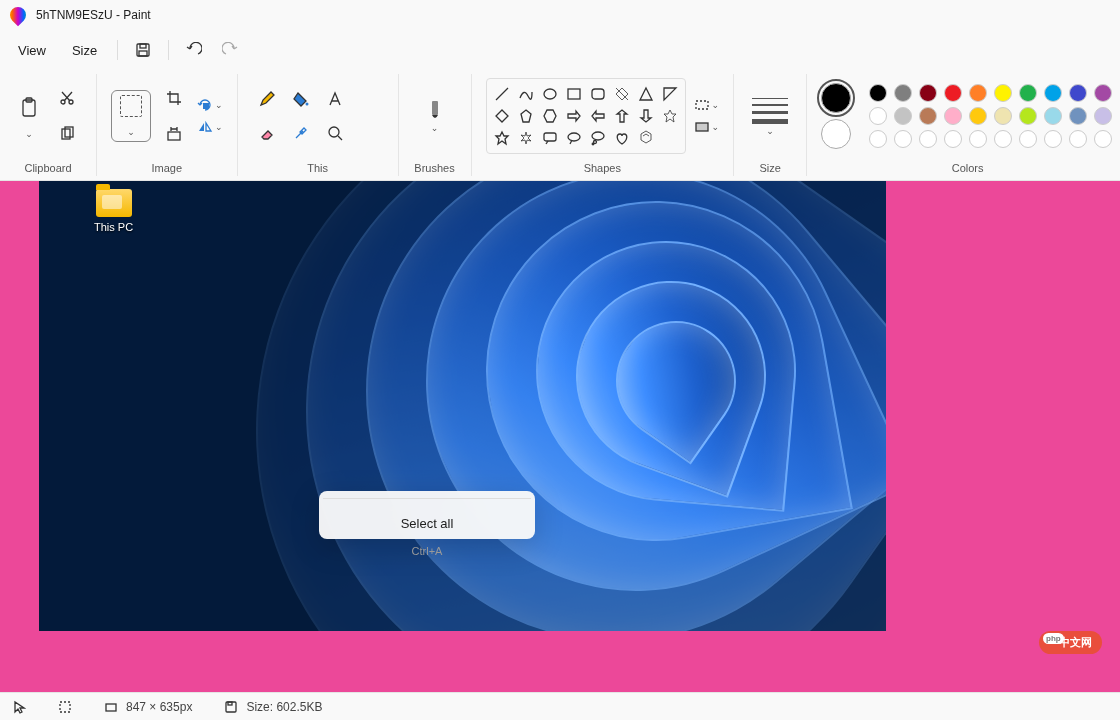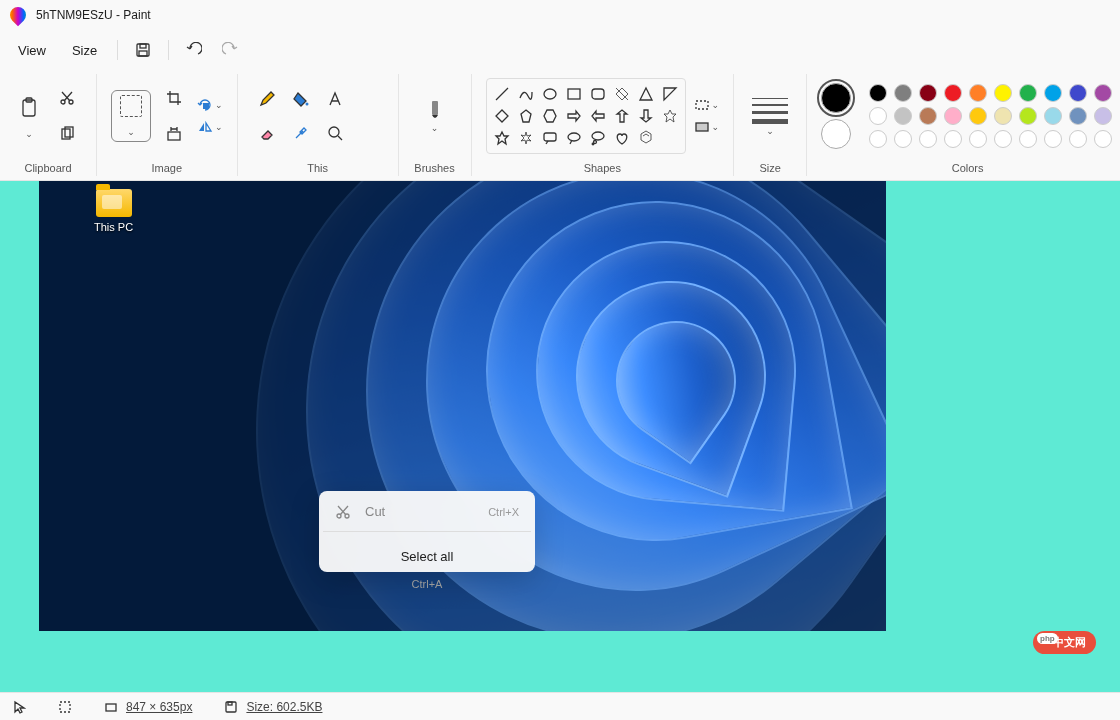--- a/index.html
+++ b/index.html
@@ -26,21 +26,21 @@
   .shapes-row{display:flex;gap:6px;}
   .shape{width:18px;height:18px;display:flex;align-items:center;justify-content:center;}
   .lines{display:flex;flex-direction:column;gap:5px;padding:2px;}
   .ln{height:0;width:36px;border-top:1px solid #555;} .ln.l2{border-top-width:2px;} .ln.l3{border-top-width:3px;} .ln.l4{border-top-width:5px;}
   .colors{display:flex;gap:18px;align-items:center;}
   .bigcol{display:flex;flex-direction:column;gap:6px;}
   .cbig{width:30px;height:30px;border-radius:50%;border:1px solid #aaa;}
   .cbig.sel{outline:2px solid #555;outline-offset:2px;}
   .palette{display:grid;grid-template-columns:repeat(10,20px);gap:5px;}
   .sw{width:18px;height:18px;border-radius:50%;border:1px solid #ccc;}
-  .canvas-area{flex:1;background:#5eead4;padding:0;position:relative;overflow:hidden;}
+  .canvas-area{flex:1;background:#ec4899;padding:0;position:relative;overflow:hidden;}
   .canvas-img{position:absolute;left:39px;top:0;width:847px;height:450px;background:#031a3a;overflow:hidden;}
   .petals{position:absolute;right:-120px;top:-150px;width:800px;height:800px;}
   .petal{position:absolute;border-radius:50% 0 50% 50%;border:2px solid rgba(120,180,255,0.9);background:linear-gradient(135deg,#0b3d91 0%,#1e62d0 40%,#3b8cff 70%,#7db8ff 100%);box-shadow:inset 0 0 30px rgba(255,255,255,0.3);}
   .p1{width:700px;height:700px;transform:rotate(20deg);opacity:0.15;left:50px;top:50px;}
   .p2{width:600px;height:600px;transform:rotate(35deg);opacity:0.25;left:100px;top:80px;}
   .p3{width:500px;height:500px;transform:rotate(50deg);opacity:0.4;left:160px;top:110px;}
   .p4{width:420px;height:420px;transform:rotate(65deg);opacity:0.55;left:220px;top:140px;}
   .p5{width:340px;height:340px;transform:rotate(80deg);opacity:0.7;left:280px;top:170px;}
   .p6{width:260px;height:260px;transform:rotate(95deg);opacity:0.85;left:330px;top:210px;}
   .p7{width:190px;height:190px;transform:rotate(110deg);opacity:1;left:370px;top:250px;}
@@ -50,22 +50,22 @@
   .folder:before{content:"";position:absolute;left:0;top:-5px;width:14px;height:6px;background:#f5b800;border-radius:2px 2px 0 0;}
   .folder:after{content:"";position:absolute;left:6px;top:6px;width:20px;height:14px;background:rgba(255,255,255,0.5);border-radius:2px;}
   .ctx{position:absolute;left:319px;top:310px;width:216px;background:rgba(249,249,249,0.96);border-radius:8px;box-shadow:0 8px 30px rgba(0,0,0,0.18);backdrop-filter:blur(20px);padding:4px;font-size:13px;}
   .ci{display:flex;align-items:center;height:33px;padding:0 12px;border-radius:4px;gap:14px;color:#888;}
   .ci.en{color:#202020;flex-direction:column;}
   .ci .lab{flex:1;}
   .ci .sc{font-size:11px;color:#999;}
   .csep{height:1px;background:#ddd;margin:3px 0;}
   .ci svg{width:16px;height:16px;stroke:currentColor;}
   .statusbar{height:28px;border-top:1px solid #e5e5e5;display:flex;align-items:center;padding:0 12px;gap:32px;font-size:12px;color:#444;background:#f9f9f9;}
-  .sb-item{display:flex;align-items:center;gap:8px;text-decoration:underline;}
-  .watermark{position:absolute;right:24px;bottom:38px;background:#e94e3c;color:#fff;font-size:11px;font-weight:bold;padding:4px 10px 4px 20px;border-radius:14px;display:flex;align-items:center;gap:4px;}
+  .sb-item{display:flex;align-items:center;gap:8px;}
+  .watermark{position:absolute;right:18px;bottom:38px;background:#e94e3c;color:#fff;font-size:11px;font-weight:bold;padding:4px 10px 4px 20px;border-radius:14px;display:flex;align-items:center;gap:4px;}
   .watermark:before{content:"php";position:absolute;left:4px;top:2px;background:#fff;color:#7a7a7a;font-size:8px;padding:1px 3px;border-radius:8px;}
 </style>
 </head>
 <body>
 
 <div class="titlebar">
   <div class="paint-logo"></div>
   <div>5hTNM9ESzU - Paint</div>
 </div>
 
@@ -437,29 +437,20 @@
         <div class="petal p7"></div>
         <div class="petal p8"></div>
     </div>
     <div class="desk-icon">
       <div class="folder"></div>
       <div>This PC</div>
     </div>
   </div>
 
   <div class="ctx" id="ctx">
-      <div class="ci">
-        <svg viewBox="0 0 16 16">
-          <circle cx="4" cy="12" r="2"></circle>
-          <circle cx="12" cy="12" r="2"></circle>
-          <path d="M5 11 L13 2 M11 11 L3 2"></path>
-        </svg>
-        <span class="lab">Cut</span>
-        <span class="sc">Ctrl+X</span>
-      </div>
       <div class="csep"></div>
       <div class="ci en">
         <svg viewBox="0 0 16 16">
           <rect x="2" y="2" width="12" height="12" stroke-dasharray="2"></rect>
           <rect x="5" y="5" width="6" height="6" fill="currentColor" stroke="none" opacity="0.3"></rect>
         </svg>
         <span class="lab">Select all</span>
         <span class="sc">Ctrl+A</span>
       </div>
     </div>

